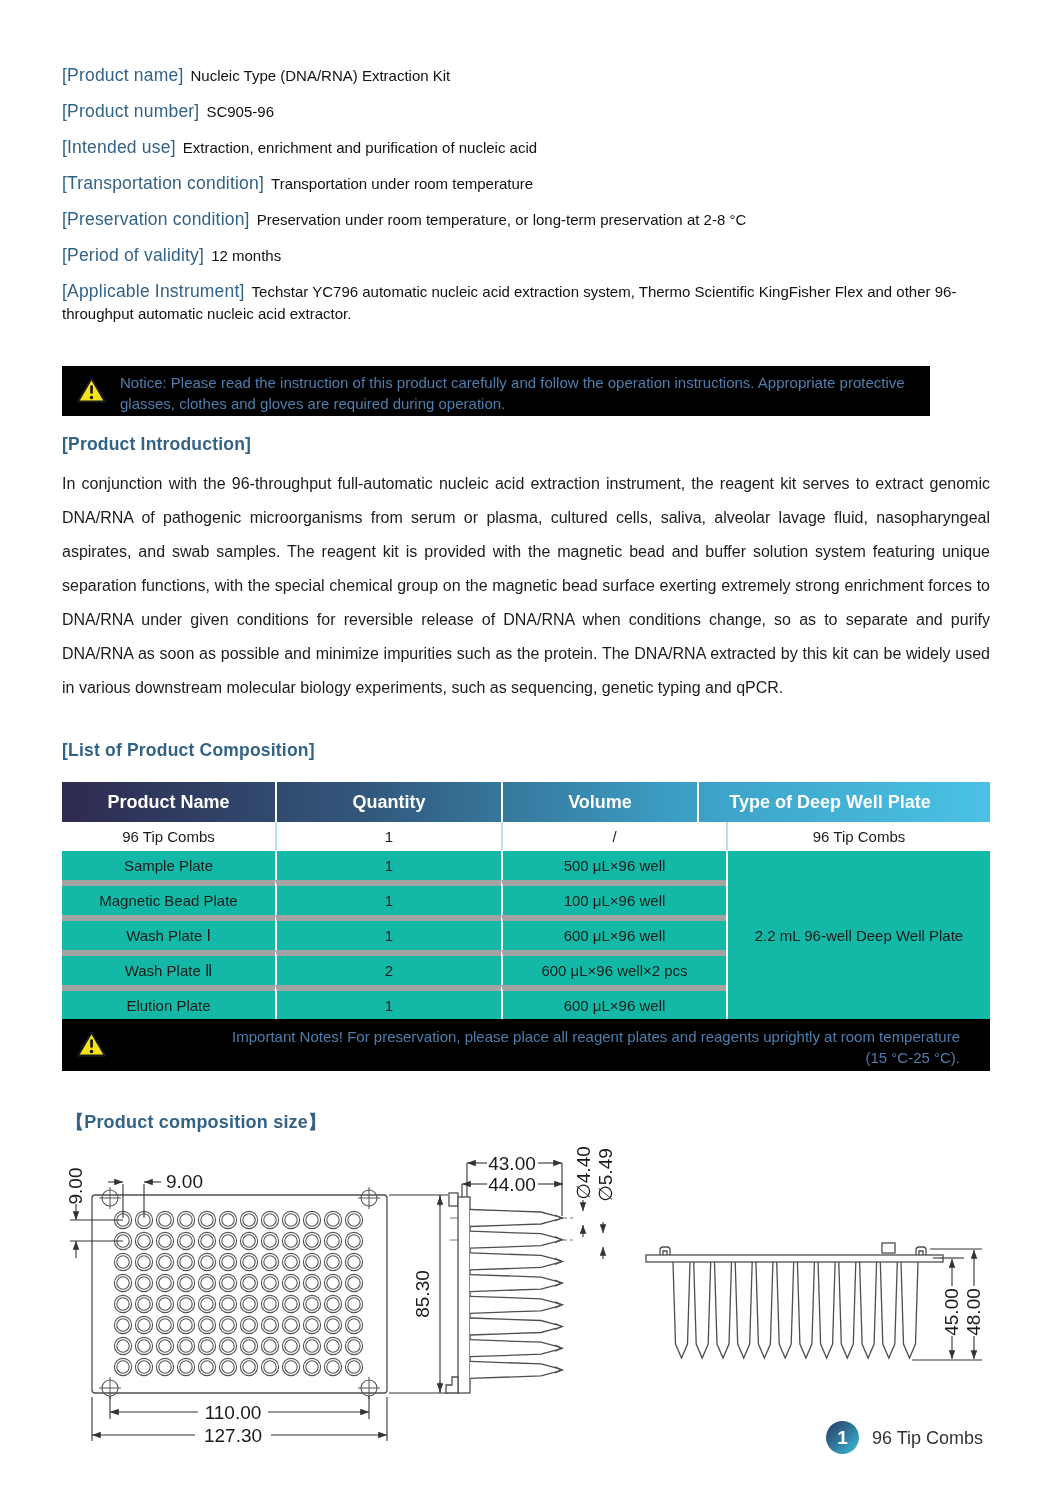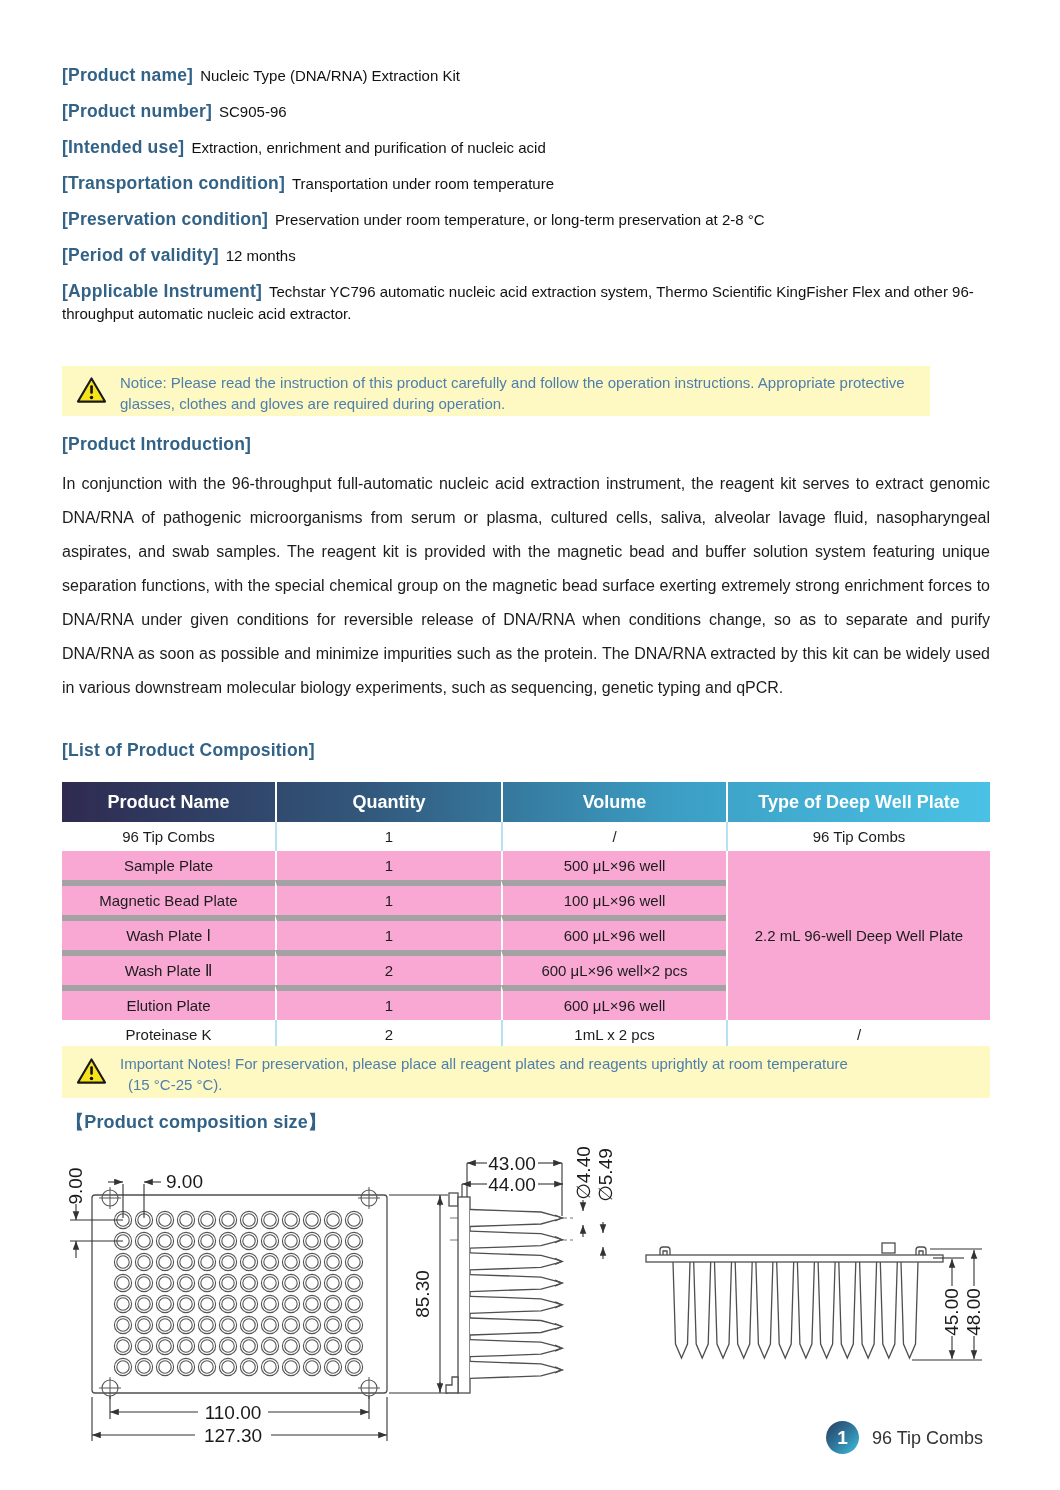--- a/index.html
+++ b/index.html
@@ -1,43 +1,43 @@
 <!DOCTYPE html>
 <html><head>
 <meta charset="utf-8">
 <style>
   html,body{margin:0;padding:0;background:#fff;}
   .page{position:relative;width:1060px;height:1490px;background:#fff;overflow:hidden;
         font-family:"Liberation Sans","DejaVu Sans",sans-serif;color:#1c1c1c;}
   
   .specs{position:absolute;left:62px;top:64px;width:930px;}
   .spec-line{margin-bottom:13px;font-size:15px;line-height:22px;color:#111;}
-  .spec-label{font-size:17.5px;font-weight:bold;color:#336287;margin-right:7px;letter-spacing:.2px;}
-  
-  .graybox{position:absolute;background:#fef9c3;}
+  .spec-label{font-size:17.5px;font-weight:normal;color:#336287;margin-right:7px;letter-spacing:.2px;}
+  
+  .graybox{position:absolute;background:#000000;}
   .notice-box{left:62px;top:366px;width:868px;height:50px;}
-  .impt-box{left:62px;top:1046px;width:928px;height:52px;}
+  .impt-box{left:62px;top:1019px;width:928px;height:52px;text-align:right;}
   .warn-icon{position:absolute;left:14px;top:10px;width:31px;height:28px;}
   .boxtext{margin-left:58px;padding-top:6px;width:800px;font-size:15px;line-height:21px;color:#4e7ead;}
   .boxtext .ind{margin-left:8px;}
   
   .sect-h{position:absolute;font-size:17.5px;font-weight:bold;color:#336287;letter-spacing:.2px;}
   
   .intro-body{position:absolute;left:62px;top:467px;width:928px;font-size:16px;line-height:34px;
               text-align:justify;color:#1c1c1c;}
   
   .tablewrap{position:absolute;left:62px;top:782px;width:928px;}
   .tbl-header{display:flex;height:40px;background:linear-gradient(90deg,#2f2a50 0%,#32587c 33%,#3c9ec4 66%,#4ac2e5 100%);}
   .tbl-header .hcell{box-sizing:border-box;display:flex;align-items:center;justify-content:center;
         color:#fff;font-weight:bold;font-size:18px;}
   .hcell+.hcell{border-left:2px solid #fff;}
-  .hc1{width:213px}.hc2{width:226px}.hc3{width:225px}.hc4{width:264px}
+  .hc1{width:213px}.hc2{width:226px}.hc3{width:196px}.hc4{width:264px}
   table.body{border-collapse:separate;border-spacing:0;width:928px;table-layout:fixed;}
   table.body td{height:29px;text-align:center;vertical-align:middle;font-size:15px;color:#1c1c1c;padding:0;}
-  tr.b{background:#f9a8d4;}
+  tr.b{background:#14b8a6;}
   tr.w td:not(:first-child){border-left:2px solid #b6e1f1;}
   tr.b td:not(:first-child){border-left:2px solid #fff;}
   tr.b + tr.b td{border-top:6px solid #a3a3a3;}
   tr.last td{border-bottom:2px solid #ef4444;}
   
   .drw{position:absolute;}
   .ln{stroke:#4f4f4f;stroke-width:1.3;fill:none;}
   .lnf{stroke:#4f4f4f;stroke-width:1.3;fill:#fff;}
   .dim{stroke:#333;stroke-width:1.1;fill:none;}
   .cl{stroke:#777;stroke-width:1;fill:none;stroke-dasharray:12 3 3 3;}

